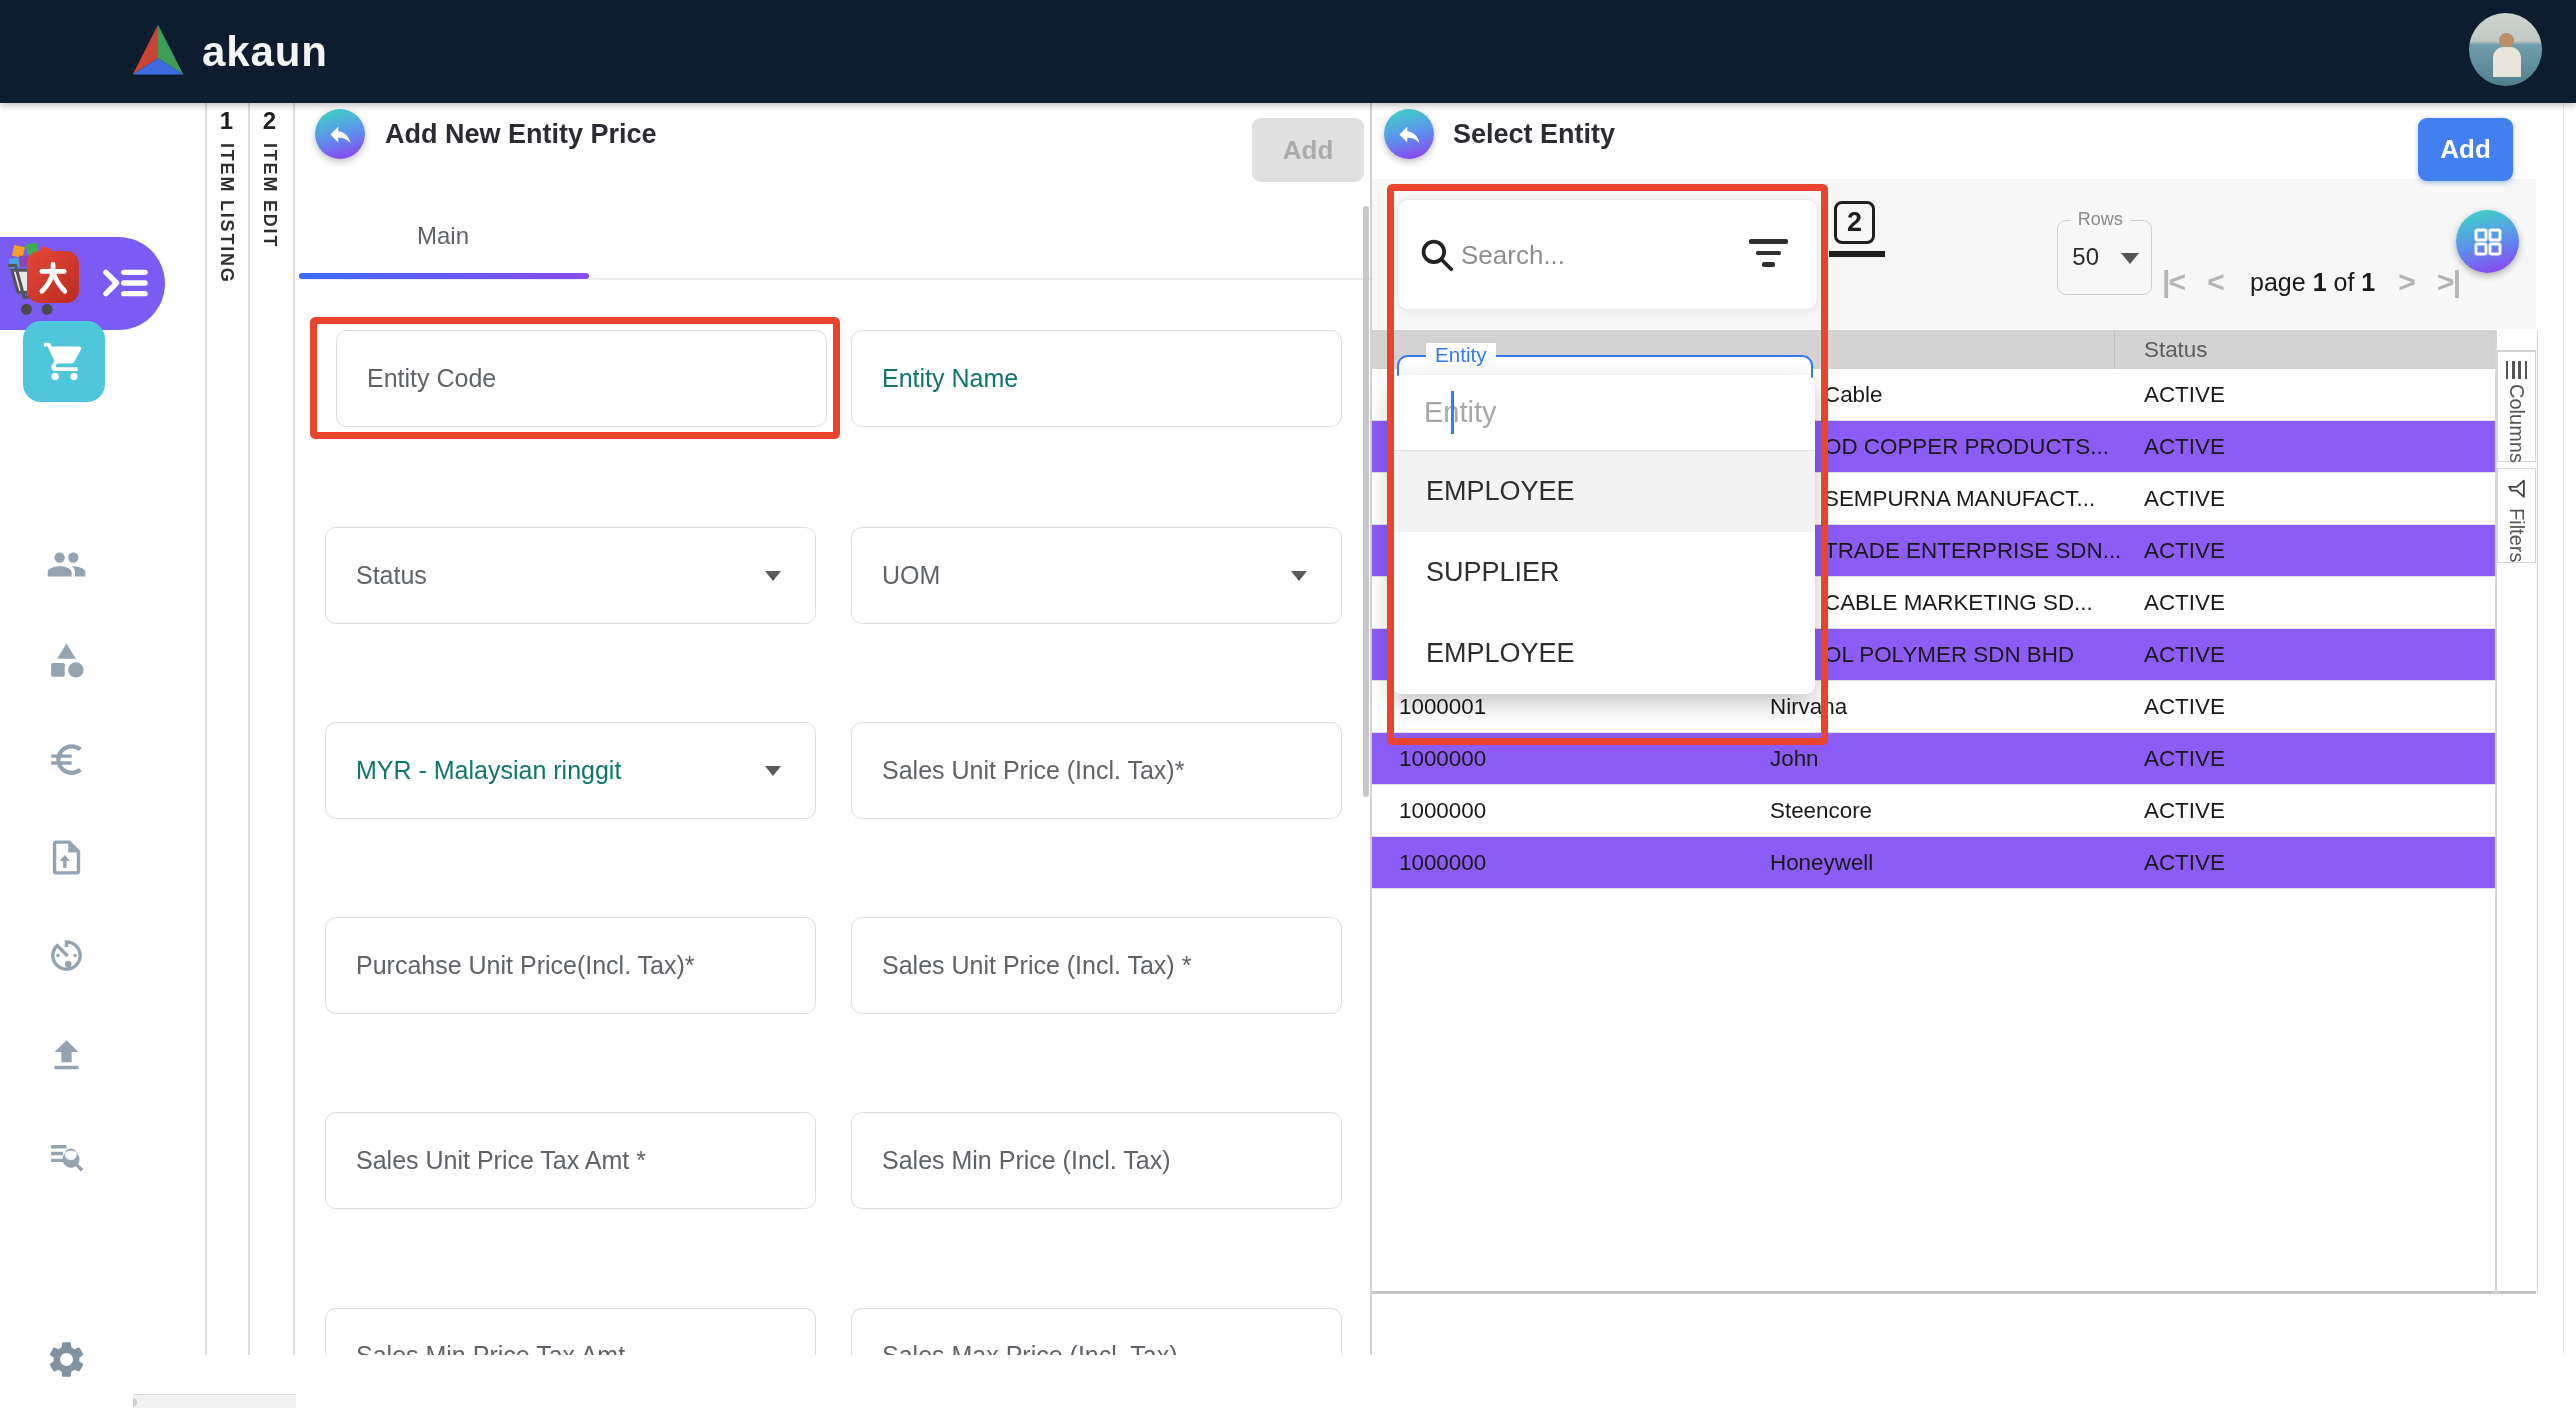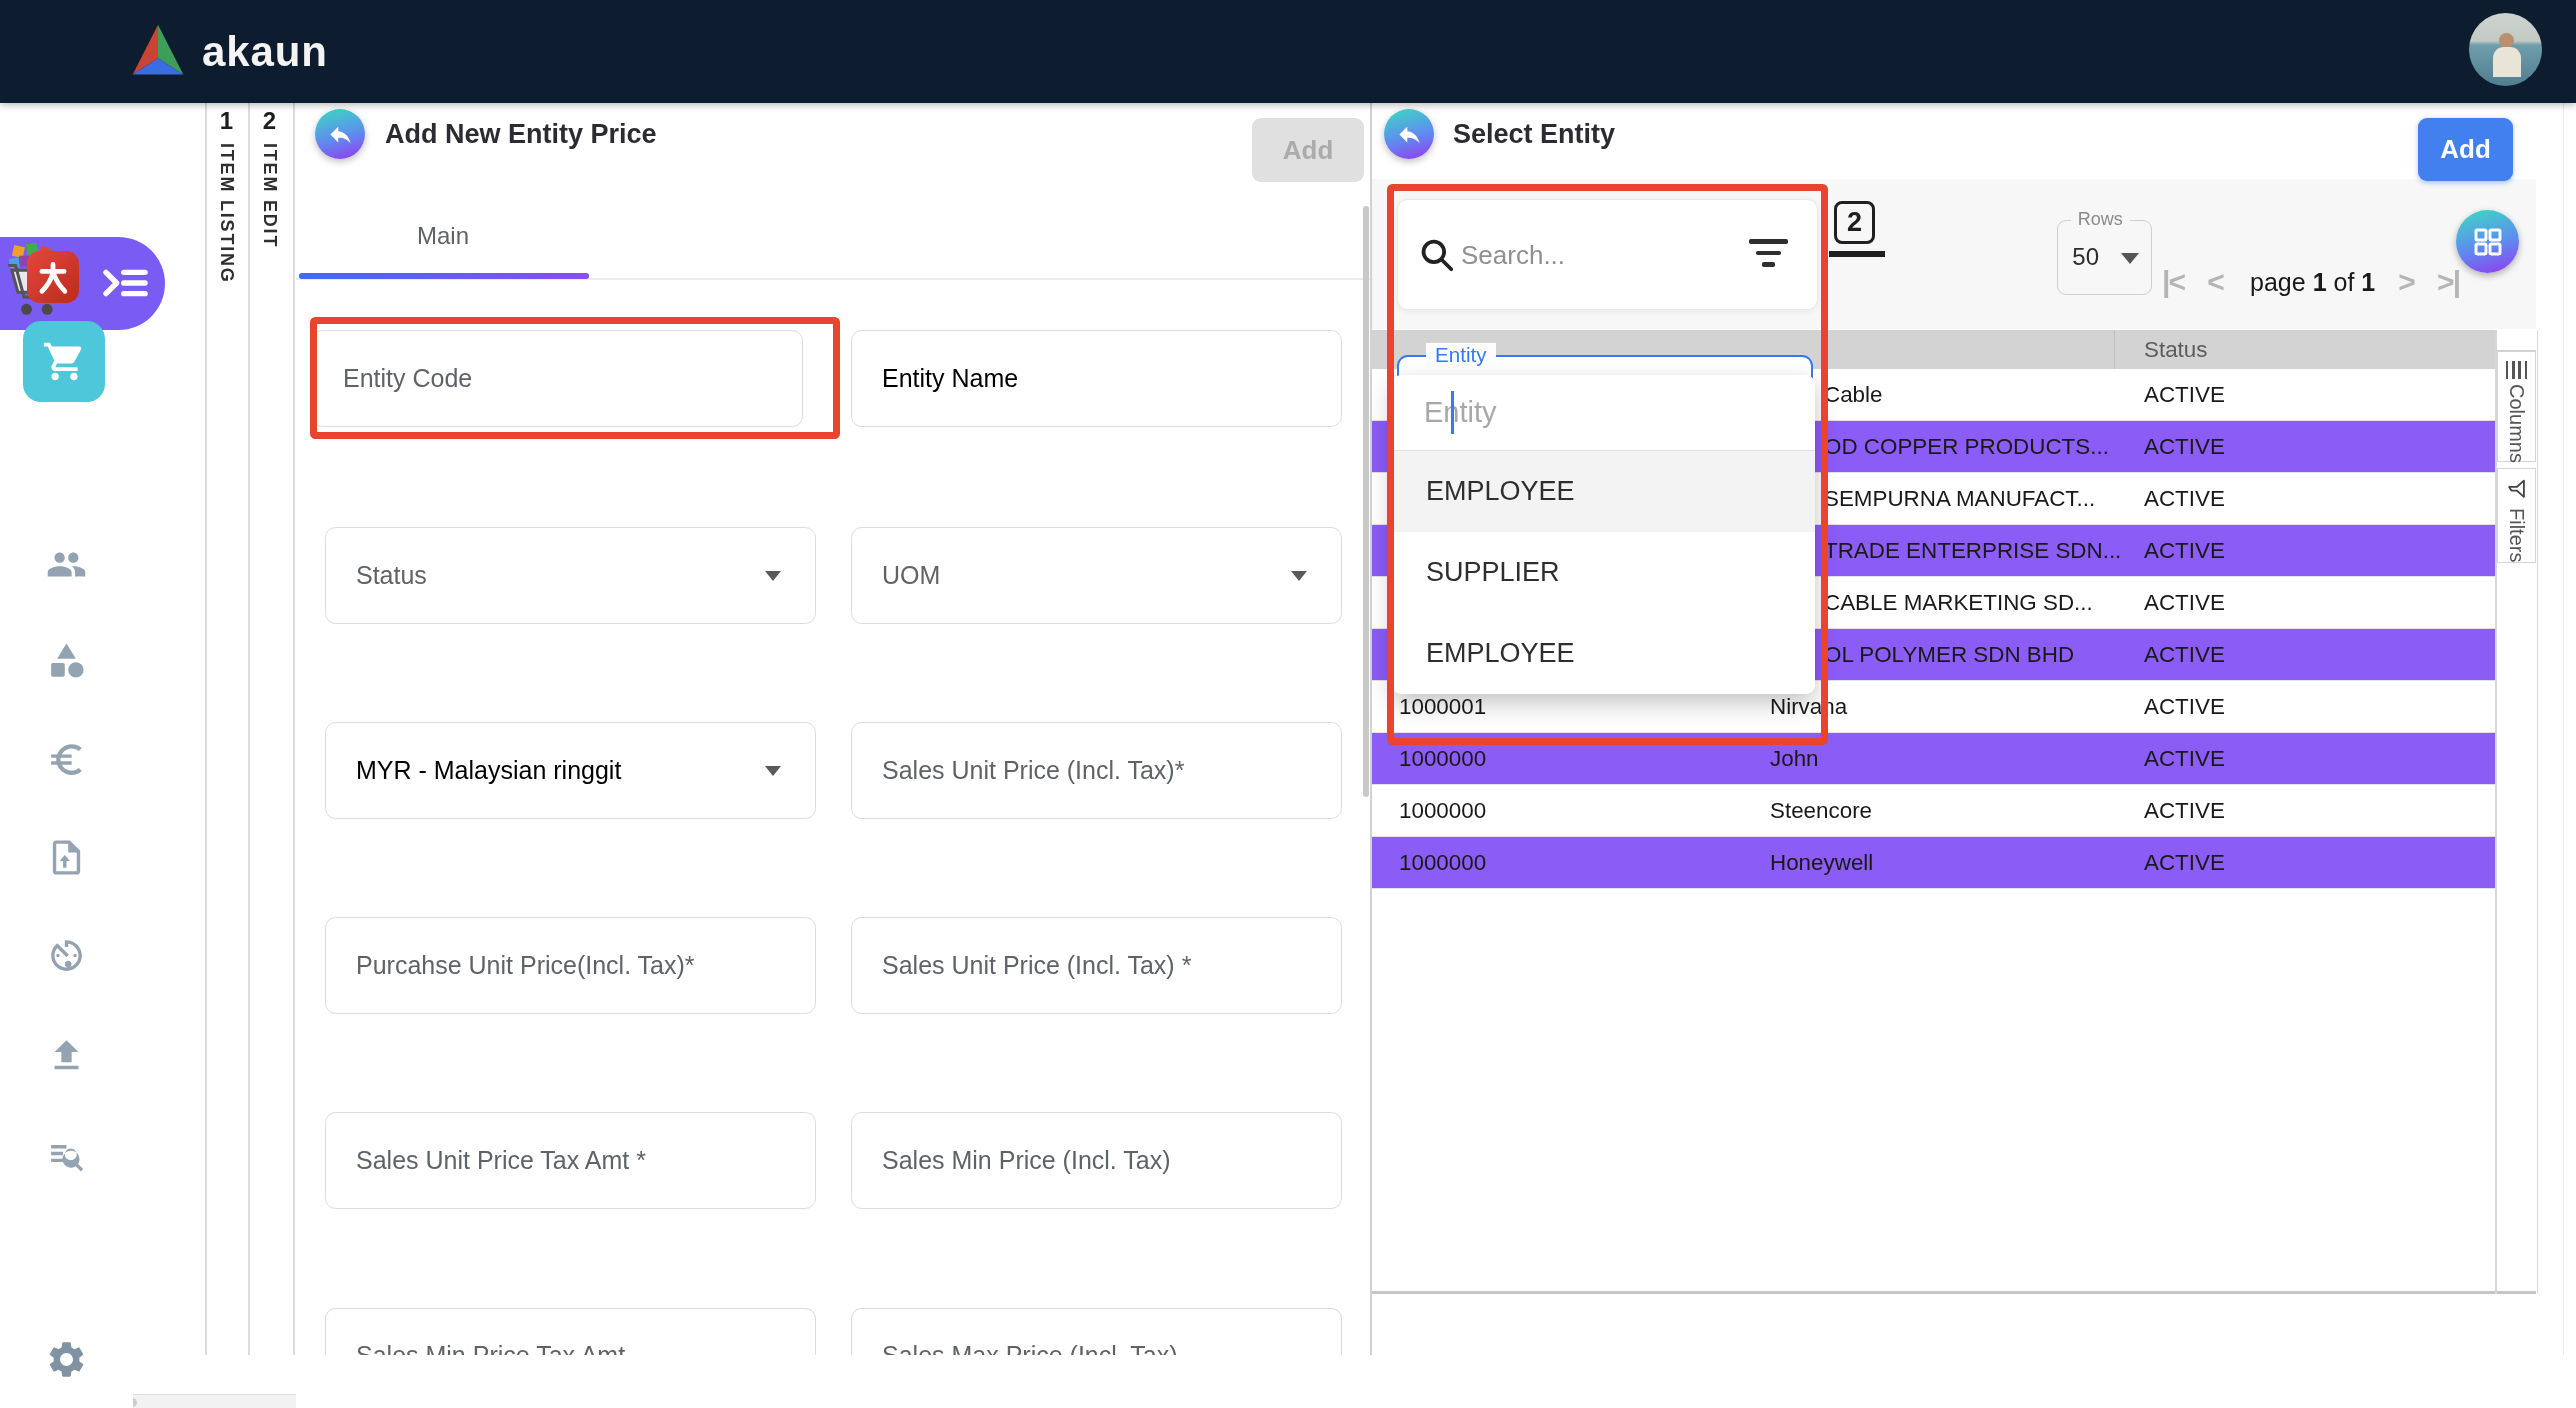--- a/index.html
+++ b/index.html
@@ -46,21 +46,21 @@
   .addbtn.primary{left:2418px;top:118px;width:95px;height:63px;background:#4280ef;color:#fff;
                   box-shadow:0 1.8px 5.4px rgba(66,128,239,.45)}
 
   
   .maintab{position:absolute;left:376px;top:222px;width:134px;text-align:center;font-size:24px;color:#5f6368;z-index:8}
   .main-underline{position:absolute;left:299px;top:273px;width:290px;height:6.3px;border-radius:2.7px;
                   background:linear-gradient(90deg,#3f6af5,#8a4df0);z-index:9}
   .hdivider{position:absolute;left:296px;top:278px;width:1077px;height:1.8px;background:#ececec;z-index:7}
   .field{position:absolute;box-sizing:border-box;border:1.8px solid #dcdcdc;border-radius:10.7px;background:#fff;
          display:flex;align-items:center;padding-left:30px;font-size:25px;color:#5f6368;z-index:8}
-  .field.light{color:#000000}
+  .field.light{color:#0f766e}
   .field .caret{position:absolute;right:34px;width:0;height:0;border-left:8px solid transparent;
                 border-right:8px solid transparent;border-top:10.7px solid #5a5a5a}
   .field.clipped{border-bottom:none;border-radius:10.7px 10.7px 0 0;overflow:hidden;align-items:flex-start}
   .field.clipped span{display:block;margin-top:31px;line-height:30px}
   .lscroll{position:absolute;left:1363px;top:206px;width:6.3px;height:591px;border-radius:3.6px;background:#c9c9c9;z-index:9}
   .vdivider{position:absolute;left:1370px;top:103px;width:1.8px;height:1252px;background:#d2d2d2;z-index:9}
 
   
   .toolbar-bg{position:absolute;left:1372px;top:179px;width:1164px;height:150px;background:#f7f7f7;z-index:6}
   .searchbox{position:absolute;left:1397px;top:199px;width:419px;height:109px;background:#fff;border:0.9px solid #e8e8e8;
@@ -250,21 +250,21 @@
         <path d="M10 9V5l-7 7 7 7v-4.1c5 0 8.5 1.6 11 5.1-1-5-4-10-11-11z"></path>
       </svg>
   </div>
   <div class="paneltitle" style="left:385px;top:109px">Add New Entity Price</div>
   <button class="addbtn disabled" style="border:none;font-family:inherit">Add</button>
 
   <div class="maintab">Main</div>
   <div class="hdivider"></div>
   <div class="main-underline"></div>
 
-  <div class="field" style="left:312px;top:330px;width:491px;height:97px">
+  <div class="field" style="left:336px;top:330px;width:491px;height:97px">
       <span>Entity Code</span>
     </div>
   <div class="field light" style="left:851px;top:330px;width:491px;height:97px">
       <span>Entity Name</span>
     </div>
 
   <div class="field" style="left:325px;top:527px;width:491px;height:97px">
       <span>Status</span>
       <i class="caret"></i>
     </div>

